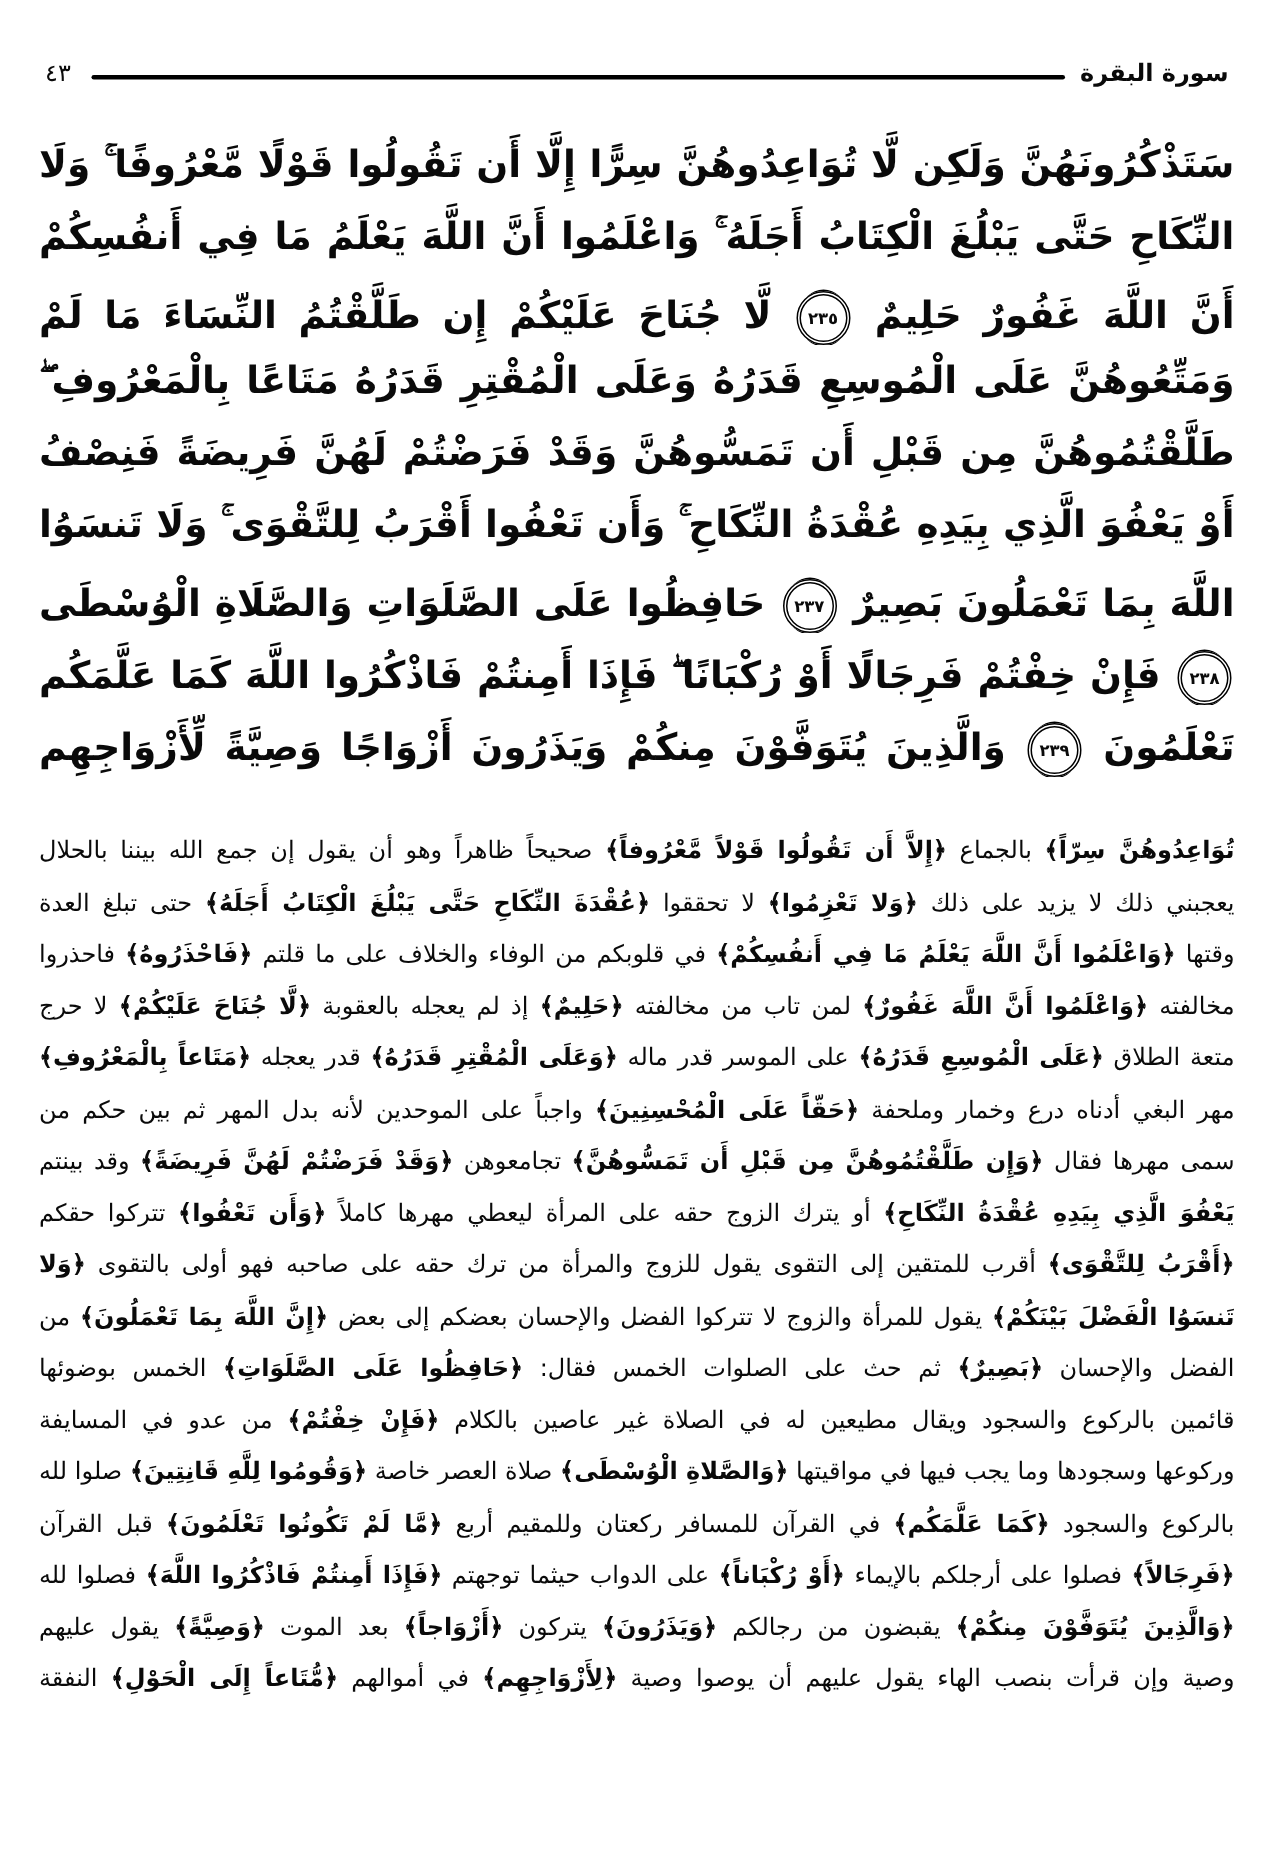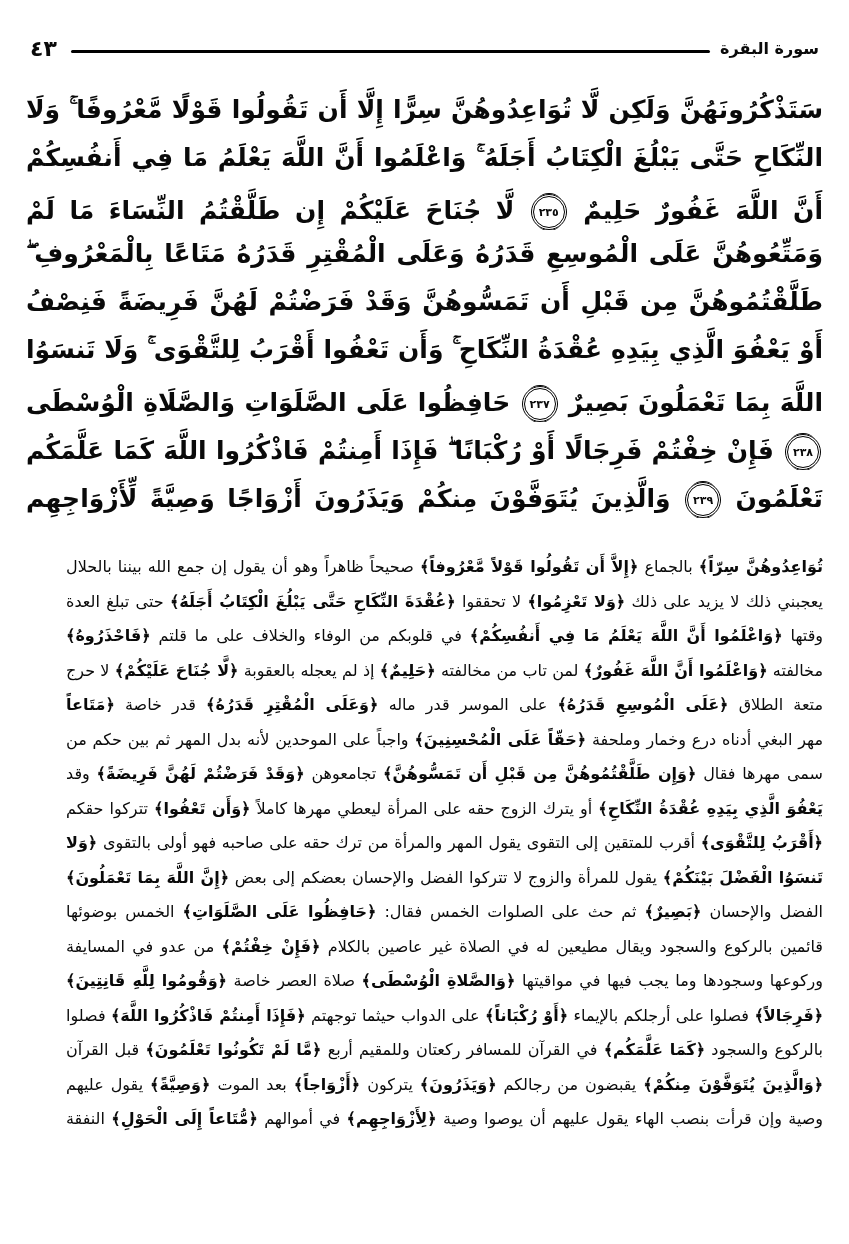--- a/index.html
+++ b/index.html
@@ -31,22 +31,22 @@
     letter-spacing: 0;
   }
   .header-rule {
     flex: 1 1 auto;
     height: 3px;
     background: #000;
     margin: 6px 10px 0 14px;
     border-radius: 2px;
   }
   .page-number {
-    font-weight: bold;
-    font-size: 22px;
+    font-weight: normal;
+    font-size: 16px;
     white-space: nowrap;
     margin-left: 2px;
   }
   
   .quran {
     margin-top: 26px;
     direction: rtl;
   }
   .qline {
     font-weight: bold;
@@ -77,21 +77,20 @@
     margin-top: 32px;
     direction: rtl;
   }
   .cline {
     font-size: 16px;
     line-height: 34.5px;
     height: 34.5px;
     text-align: justify;
     text-align-last: justify;
     overflow: hidden;
-    margin-left: 40px;
   }
   .cline .bq {
     font-weight: bold;
   }
 </style>
 </head>
 <body>
 
 <div class="page">
 
@@ -111,28 +110,28 @@
       <div class="qline">اللَّهَ بِمَا تَعْمَلُونَ بَصِيرٌ <span class="medallion">٢٣٧</span> حَافِظُوا عَلَى الصَّلَوَاتِ وَالصَّلَاةِ الْوُسْطَى وَقُومُوا لِلَّهِ قَانِتِينَ</div>
       <div class="qline"><span class="medallion">٢٣٨</span> فَإِنْ خِفْتُمْ فَرِجَالًا أَوْ رُكْبَانًا ۖ فَإِذَا أَمِنتُمْ فَاذْكُرُوا اللَّهَ كَمَا عَلَّمَكُم مَّا لَمْ تَكُونُوا</div>
       <div class="qline">تَعْلَمُونَ <span class="medallion">٢٣٩</span> وَالَّذِينَ يُتَوَفَّوْنَ مِنكُمْ وَيَذَرُونَ أَزْوَاجًا وَصِيَّةً لِّأَزْوَاجِهِم مَّتَاعًا إِلَى</div>
     </div>
 
   <div class="tafsir">
       <div class="cline"><span class="bq">تُوَاعِدُوهُنَّ سِرّاً﴾</span><span> بالجماع </span><span class="bq">﴿إِلاَّ أَن تَقُولُوا قَوْلاً مَّعْرُوفاً﴾</span><span> صحيحاً ظاهراً وهو أن يقول إن جمع الله بيننا بالحلال</span></div>
       <div class="cline"><span>يعجبني ذلك لا يزيد على ذلك </span><span class="bq">﴿وَلا تَعْزِمُوا﴾</span><span> لا تحققوا </span><span class="bq">﴿عُقْدَةَ النِّكَاحِ حَتَّى يَبْلُغَ الْكِتَابُ أَجَلَهُ﴾</span><span> حتى تبلغ العدة</span></div>
       <div class="cline"><span>وقتها </span><span class="bq">﴿وَاعْلَمُوا أَنَّ اللَّهَ يَعْلَمُ مَا فِي أَنفُسِكُمْ﴾</span><span> في قلوبكم من الوفاء والخلاف على ما قلتم </span><span class="bq">﴿فَاحْذَرُوهُ﴾</span><span> فاحذروا</span></div>
       <div class="cline"><span>مخالفته </span><span class="bq">﴿وَاعْلَمُوا أَنَّ اللَّهَ غَفُورٌ﴾</span><span> لمن تاب من مخالفته </span><span class="bq">﴿حَلِيمٌ﴾</span><span> إذ لم يعجله بالعقوبة </span><span class="bq">﴿لَّا جُنَاحَ عَلَيْكُمْ﴾</span><span> لا حرج</span></div>
-      <div class="cline"><span>متعة الطلاق </span><span class="bq">﴿عَلَى الْمُوسِعِ قَدَرُهُ﴾</span><span> على الموسر قدر ماله </span><span class="bq">﴿وَعَلَى الْمُقْتِرِ قَدَرُهُ﴾</span><span> قدر خاصة </span><span class="bq">﴿مَتَاعاً بِالْمَعْرُوفِ﴾</span></div>
+      <div class="cline"><span>متعة الطلاق </span><span class="bq">﴿عَلَى الْمُوسِعِ قَدَرُهُ﴾</span><span> على الموسر قدر ماله </span><span class="bq">﴿وَعَلَى الْمُقْتِرِ قَدَرُهُ﴾</span><span> قدر يعجله </span><span class="bq">﴿مَتَاعاً بِالْمَعْرُوفِ﴾</span></div>
       <div class="cline"><span>مهر البغي أدناه درع وخمار وملحفة </span><span class="bq">﴿حَقّاً عَلَى الْمُحْسِنِينَ﴾</span><span> واجباً على الموحدين لأنه بدل المهر ثم بين حكم من</span></div>
       <div class="cline"><span>سمى مهرها فقال </span><span class="bq">﴿وَإِن طَلَّقْتُمُوهُنَّ مِن قَبْلِ أَن تَمَسُّوهُنَّ﴾</span><span> تجامعوهن </span><span class="bq">﴿وَقَدْ فَرَضْتُمْ لَهُنَّ فَرِيضَةً﴾</span><span> وقد بينتم مهورهن</span></div>
       <div class="cline"><span class="bq">يَعْفُوَ الَّذِي بِيَدِهِ عُقْدَةُ النِّكَاحِ﴾</span><span> أو يترك الزوج حقه على المرأة ليعطي مهرها كاملاً </span><span class="bq">﴿وَأَن تَعْفُوا﴾</span><span> تتركوا حقكم</span></div>
-      <div class="cline"><span class="bq">﴿أَقْرَبُ لِلتَّقْوَى﴾</span><span> أقرب للمتقين إلى التقوى يقول المهر والمرأة من ترك حقه على صاحبه فهو أولى بالتقوى </span><span class="bq">﴿وَلا</span></div>
+      <div class="cline"><span class="bq">﴿أَقْرَبُ لِلتَّقْوَى﴾</span><span> أقرب للمتقين إلى التقوى يقول للزوج والمرأة من ترك حقه على صاحبه فهو أولى بالتقوى </span><span class="bq">﴿وَلا</span></div>
       <div class="cline"><span class="bq">تَنسَوُا الْفَضْلَ بَيْنَكُمْ﴾</span><span> يقول للمرأة والزوج لا تتركوا الفضل والإحسان بعضكم إلى بعض </span><span class="bq">﴿إِنَّ اللَّهَ بِمَا تَعْمَلُونَ﴾</span><span> من</span></div>
       <div class="cline"><span>الفضل والإحسان </span><span class="bq">﴿بَصِيرٌ﴾</span><span> ثم حث على الصلوات الخمس فقال: </span><span class="bq">﴿حَافِظُوا عَلَى الصَّلَوَاتِ﴾</span><span> الخمس بوضوئها</span></div>
       <div class="cline"><span>قائمين بالركوع والسجود ويقال مطيعين له في الصلاة غير عاصين بالكلام </span><span class="bq">﴿فَإِنْ خِفْتُمْ﴾</span><span> من عدو في المسايفة</span></div>
       <div class="cline"><span>وركوعها وسجودها وما يجب فيها في مواقيتها </span><span class="bq">﴿وَالصَّلاةِ الْوُسْطَى﴾</span><span> صلاة العصر خاصة </span><span class="bq">﴿وَقُومُوا لِلَّهِ قَانِتِينَ﴾</span><span> صلوا لله</span></div>
+      <div class="cline"><span>بالركوع والسجود </span><span class="bq">﴿كَمَا عَلَّمَكُم﴾</span><span> في القرآن للمسافر ركعتان وللمقيم أربع </span><span class="bq">﴿مَّا لَمْ تَكُونُوا تَعْلَمُونَ﴾</span><span> قبل القرآن</span></div>
       <div class="cline"><span class="bq">﴿فَرِجَالاً﴾</span><span> فصلوا على أرجلكم بالإيماء </span><span class="bq">﴿أَوْ رُكْبَاناً﴾</span><span> على الدواب حيثما توجهتم </span><span class="bq">﴿فَإِذَا أَمِنتُمْ فَاذْكُرُوا اللَّهَ﴾</span><span> فصلوا لله</span></div>
-      <div class="cline"><span>بالركوع والسجود </span><span class="bq">﴿كَمَا عَلَّمَكُم﴾</span><span> في القرآن للمسافر ركعتان وللمقيم أربع </span><span class="bq">﴿مَّا لَمْ تَكُونُوا تَعْلَمُونَ﴾</span><span> قبل القرآن</span></div>
       <div class="cline"><span class="bq">﴿وَالَّذِينَ يُتَوَفَّوْنَ مِنكُمْ﴾</span><span> يقبضون من رجالكم </span><span class="bq">﴿وَيَذَرُونَ﴾</span><span> يتركون </span><span class="bq">﴿أَزْوَاجاً﴾</span><span> بعد الموت </span><span class="bq">﴿وَصِيَّةً﴾</span><span> يقول عليهم</span></div>
       <div class="cline"><span>وصية وإن قرأت بنصب الهاء يقول عليهم أن يوصوا وصية </span><span class="bq">﴿لِأَزْوَاجِهِم﴾</span><span> في أموالهم </span><span class="bq">﴿مُّتَاعاً إِلَى الْحَوْلِ﴾</span><span> النفقة</span></div>
     </div>
 
 </div>
 
 </body></html>

